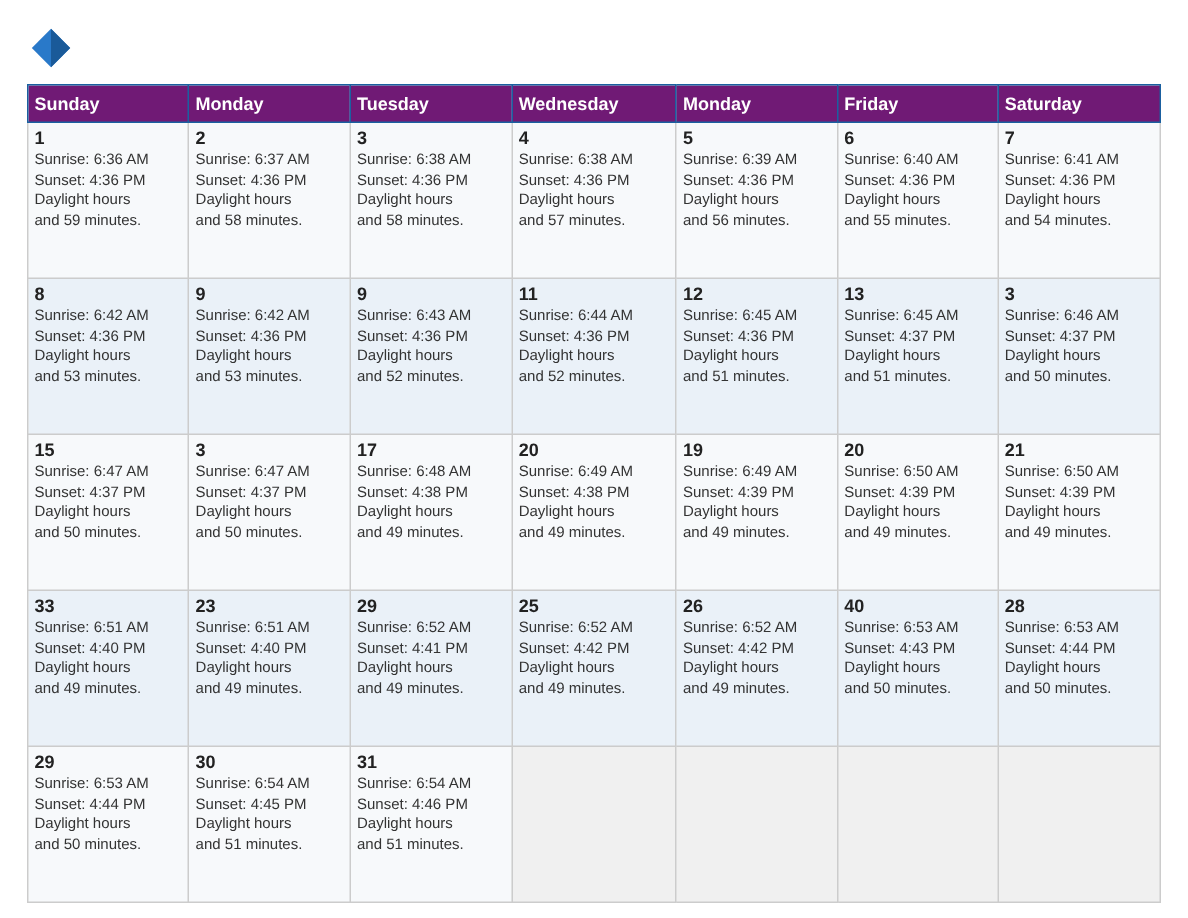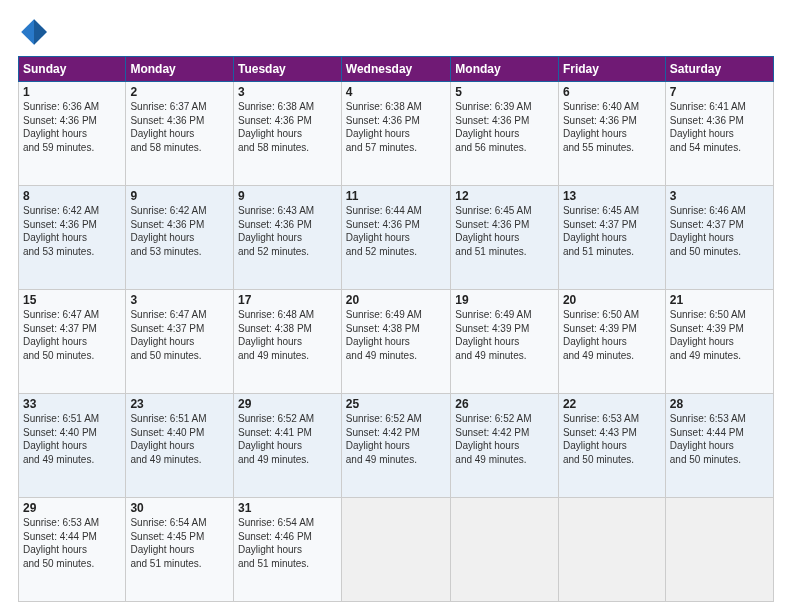--- a/index.html
+++ b/index.html
@@ -237,21 +237,21 @@
           </td>
           <td>
             <span class="day-num">25</span>
             <div class="day-info">Sunrise: 6:52 AM<br>Sunset: 4:42 PM<br>Daylight hours<br>and 49 minutes.</div>
           </td>
           <td>
             <span class="day-num">26</span>
             <div class="day-info">Sunrise: 6:52 AM<br>Sunset: 4:42 PM<br>Daylight hours<br>and 49 minutes.</div>
           </td>
           <td>
-            <span class="day-num">22</span>
+            <span class="day-num">40</span>
             <div class="day-info">Sunrise: 6:53 AM<br>Sunset: 4:43 PM<br>Daylight hours<br>and 50 minutes.</div>
           </td>
           <td>
             <span class="day-num">28</span>
             <div class="day-info">Sunrise: 6:53 AM<br>Sunset: 4:44 PM<br>Daylight hours<br>and 50 minutes.</div>
           </td>
         </tr>
         <tr>
           <td>
             <span class="day-num">29</span>

